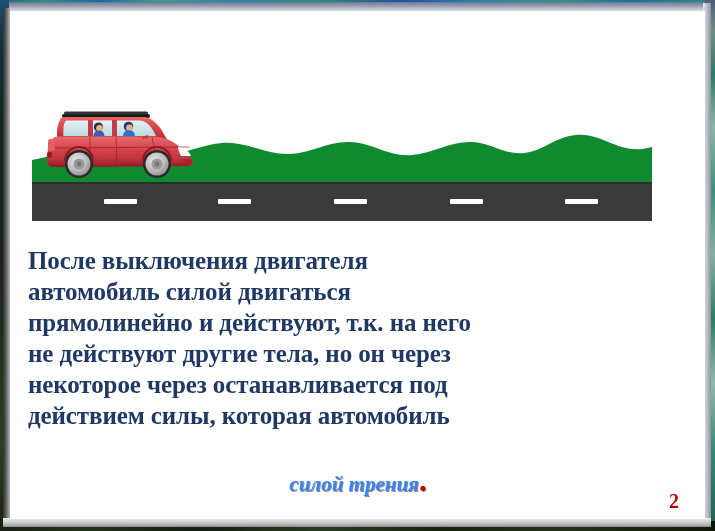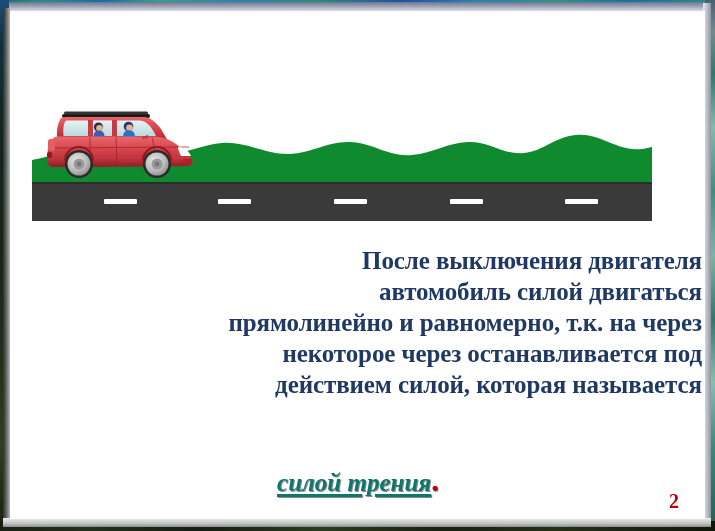--- a/index.html
+++ b/index.html
@@ -89,47 +89,46 @@
     top: 74px;
     width: 620px;
     height: 136px;
     overflow: hidden;
   }
   #road-scene svg { display: block; }
 
   
   #body-text {
     position: absolute;
-    left: 32px;
+    left: 18px;
     top: 234px;
     width: 660px;
-    text-align: right;
+    text-align: left;
     color: #1f3864;
     font-family: "Liberation Serif", "DejaVu Serif", serif;
     font-weight: bold;
     font-size: 25px;
     line-height: 31px;
     letter-spacing: -0.1px;
   }
   #body-text .tline { display: block; white-space: nowrap; }
 
   #emphasis-line {
     position: absolute;
     left: 18px;
     top: 452px;
     width: 660px;
     text-align: center;
   }
   #emphasis-term {
     font-family: "Liberation Serif", "DejaVu Serif", serif;
     font-weight: bold;
     font-style: italic;
-    font-size: 25px;
-    color: #0f766e;
-    text-decoration: underline;
+    font-size: 21px;
+    color: #3b82f6;
     text-decoration-thickness: 3px;
     text-underline-offset: 3px;
     text-shadow: 1px 1px 0 rgba(0,0,0,0.45);
   }
   #emphasis-period {
     font-family: "Liberation Serif", "DejaVu Serif", serif;
     font-weight: bold;
     font-size: 31px;
     color: #c00000;
     text-shadow: 1px 1px 0 rgba(0,0,0,0.45);
@@ -296,23 +295,24 @@
             <path d="M25,50 A14,14 0 0 1 53,50"></path>
             <path d="M103,50 A14,14 0 0 1 131,50"></path>
           </g>
         </g>
       </svg>
     </div>
 
     <div id="body-text">
       <span class="tline">После выключения двигателя</span>
       <span class="tline">автомобиль силой двигаться</span>
-      <span class="tline">прямолинейно и равномерно, т.к. на через</span>
+      <span class="tline">прямолинейно и действуют, т.к. на него</span>
+      <span class="tline">не действуют другие тела, но он через</span>
       <span class="tline">некоторое через останавливается под</span>
-      <span class="tline">действием силой, которая называется</span>
+      <span class="tline">действием силы, которая автомобиль</span>
     </div>
 
     <div id="emphasis-line">
       <span id="emphasis-term">силой трения</span><span id="emphasis-period">.</span>
     </div>
 
     <div id="slide-number">2</div>
 
   </div>
 </div>

